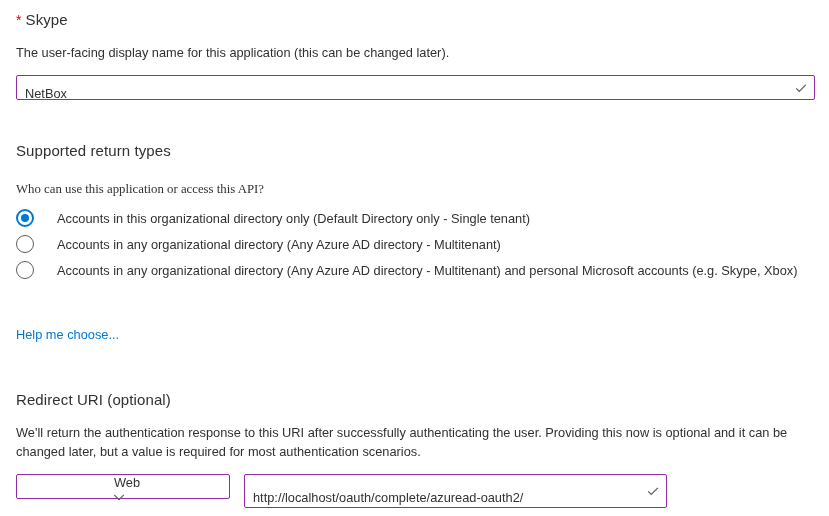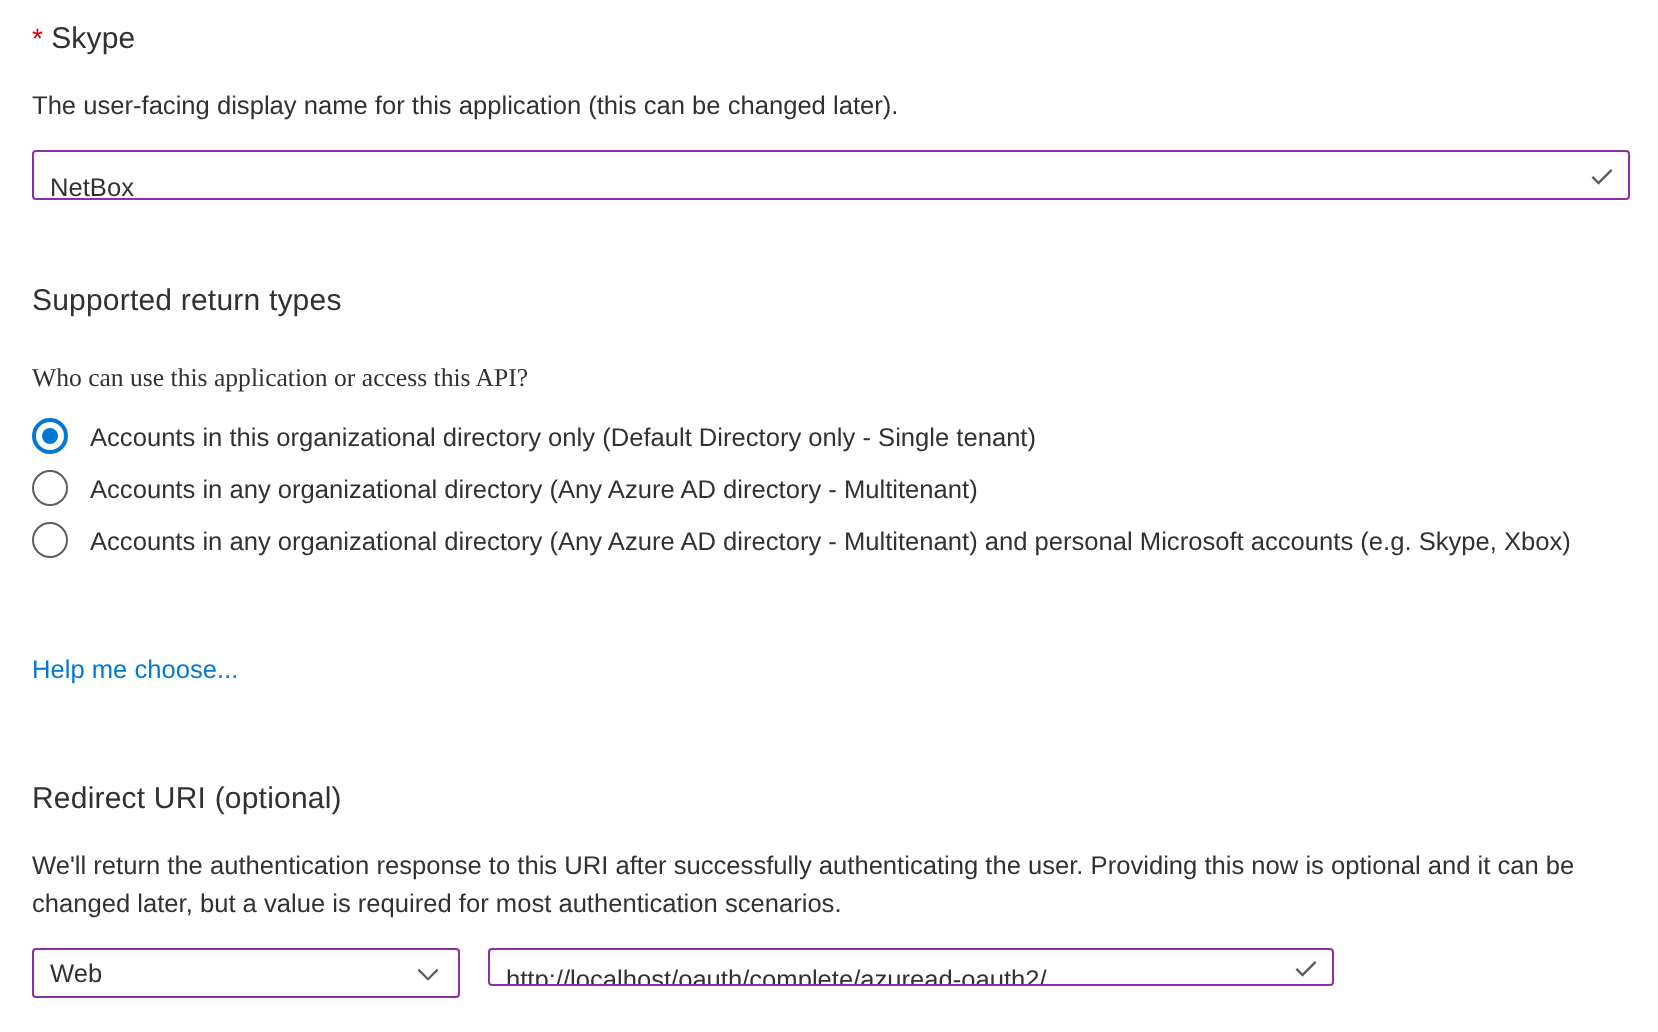--- a/index.html
+++ b/index.html
@@ -41,21 +41,21 @@
     position:absolute;right:7px;top:50%;transform:translateY(-50%);
     width:14px;height:14px;display:flex;align-items:center;justify-content:center;
     color:var(--icon-gray);pointer-events:none;
   }
 
   
   .sat-heading{position:absolute;left:16px;top:142px;}
   .sat-question{position:absolute;left:16px;top:180px;font-family:Liberation Serif, serif;}
   .radio-group{position:absolute;left:16px;top:205px;}
   .radio-row{
-    display:flex;align-items:center;height:26px;cursor:pointer;
+    display:flex;align-items:center;height:26px;cursor:pointer;gap:12px;
   }
   .radio-circle{
     width:18px;height:18px;border-radius:50%;flex:0 0 18px;
     border:1px solid var(--icon-gray);
     display:flex;align-items:center;justify-content:center;background:#fff;
   }
   .radio-row.selected .radio-circle{
     border:2px solid var(--radio-blue);
   }
   .radio-dot{width:8px;height:8px;border-radius:50%;background:transparent;}
@@ -67,31 +67,31 @@
     font-size:12.8px;color:var(--link-blue);text-decoration:none;cursor:pointer;
   }
 
   
   .ru-heading{position:absolute;left:16px;top:391px;}
   .ru-desc{position:absolute;left:16px;top:423px;width:797px;}
   .ru-row{position:absolute;left:16px;top:474px;width:799px;height:25px;}
   .platform-select{
     position:absolute;left:0;top:0;width:214px;height:25px;
     border:1.5px solid var(--border-purple);border-radius:2px;background:#fff;
-    display:flex;align-items:center;cursor:pointer;
+    display:flex;align-items:center;cursor:pointer;flex-direction:column;
   }
   .platform-select .select-value{
     font-size:12.8px;color:var(--text);padding-left:8px;flex:1;
   }
   .select-chevron{
     width:14px;height:14px;margin-right:8px;color:var(--icon-gray);
     display:flex;align-items:center;justify-content:center;pointer-events:none;
   }
   .uri-input-wrap{
-    position:absolute;left:228px;top:0;width:423px;height:19px;
+    position:absolute;left:228px;top:0;width:423px;height:34px;
   }
 </style>
 </head>
 <body>
 
 <div class="page">
 
   <div class="section-heading name-label"><span class="required">*</span><span>Skype</span></div>
 
   <div class="body-text name-desc">The user-facing display name for this application (this can be changed later).</div>

